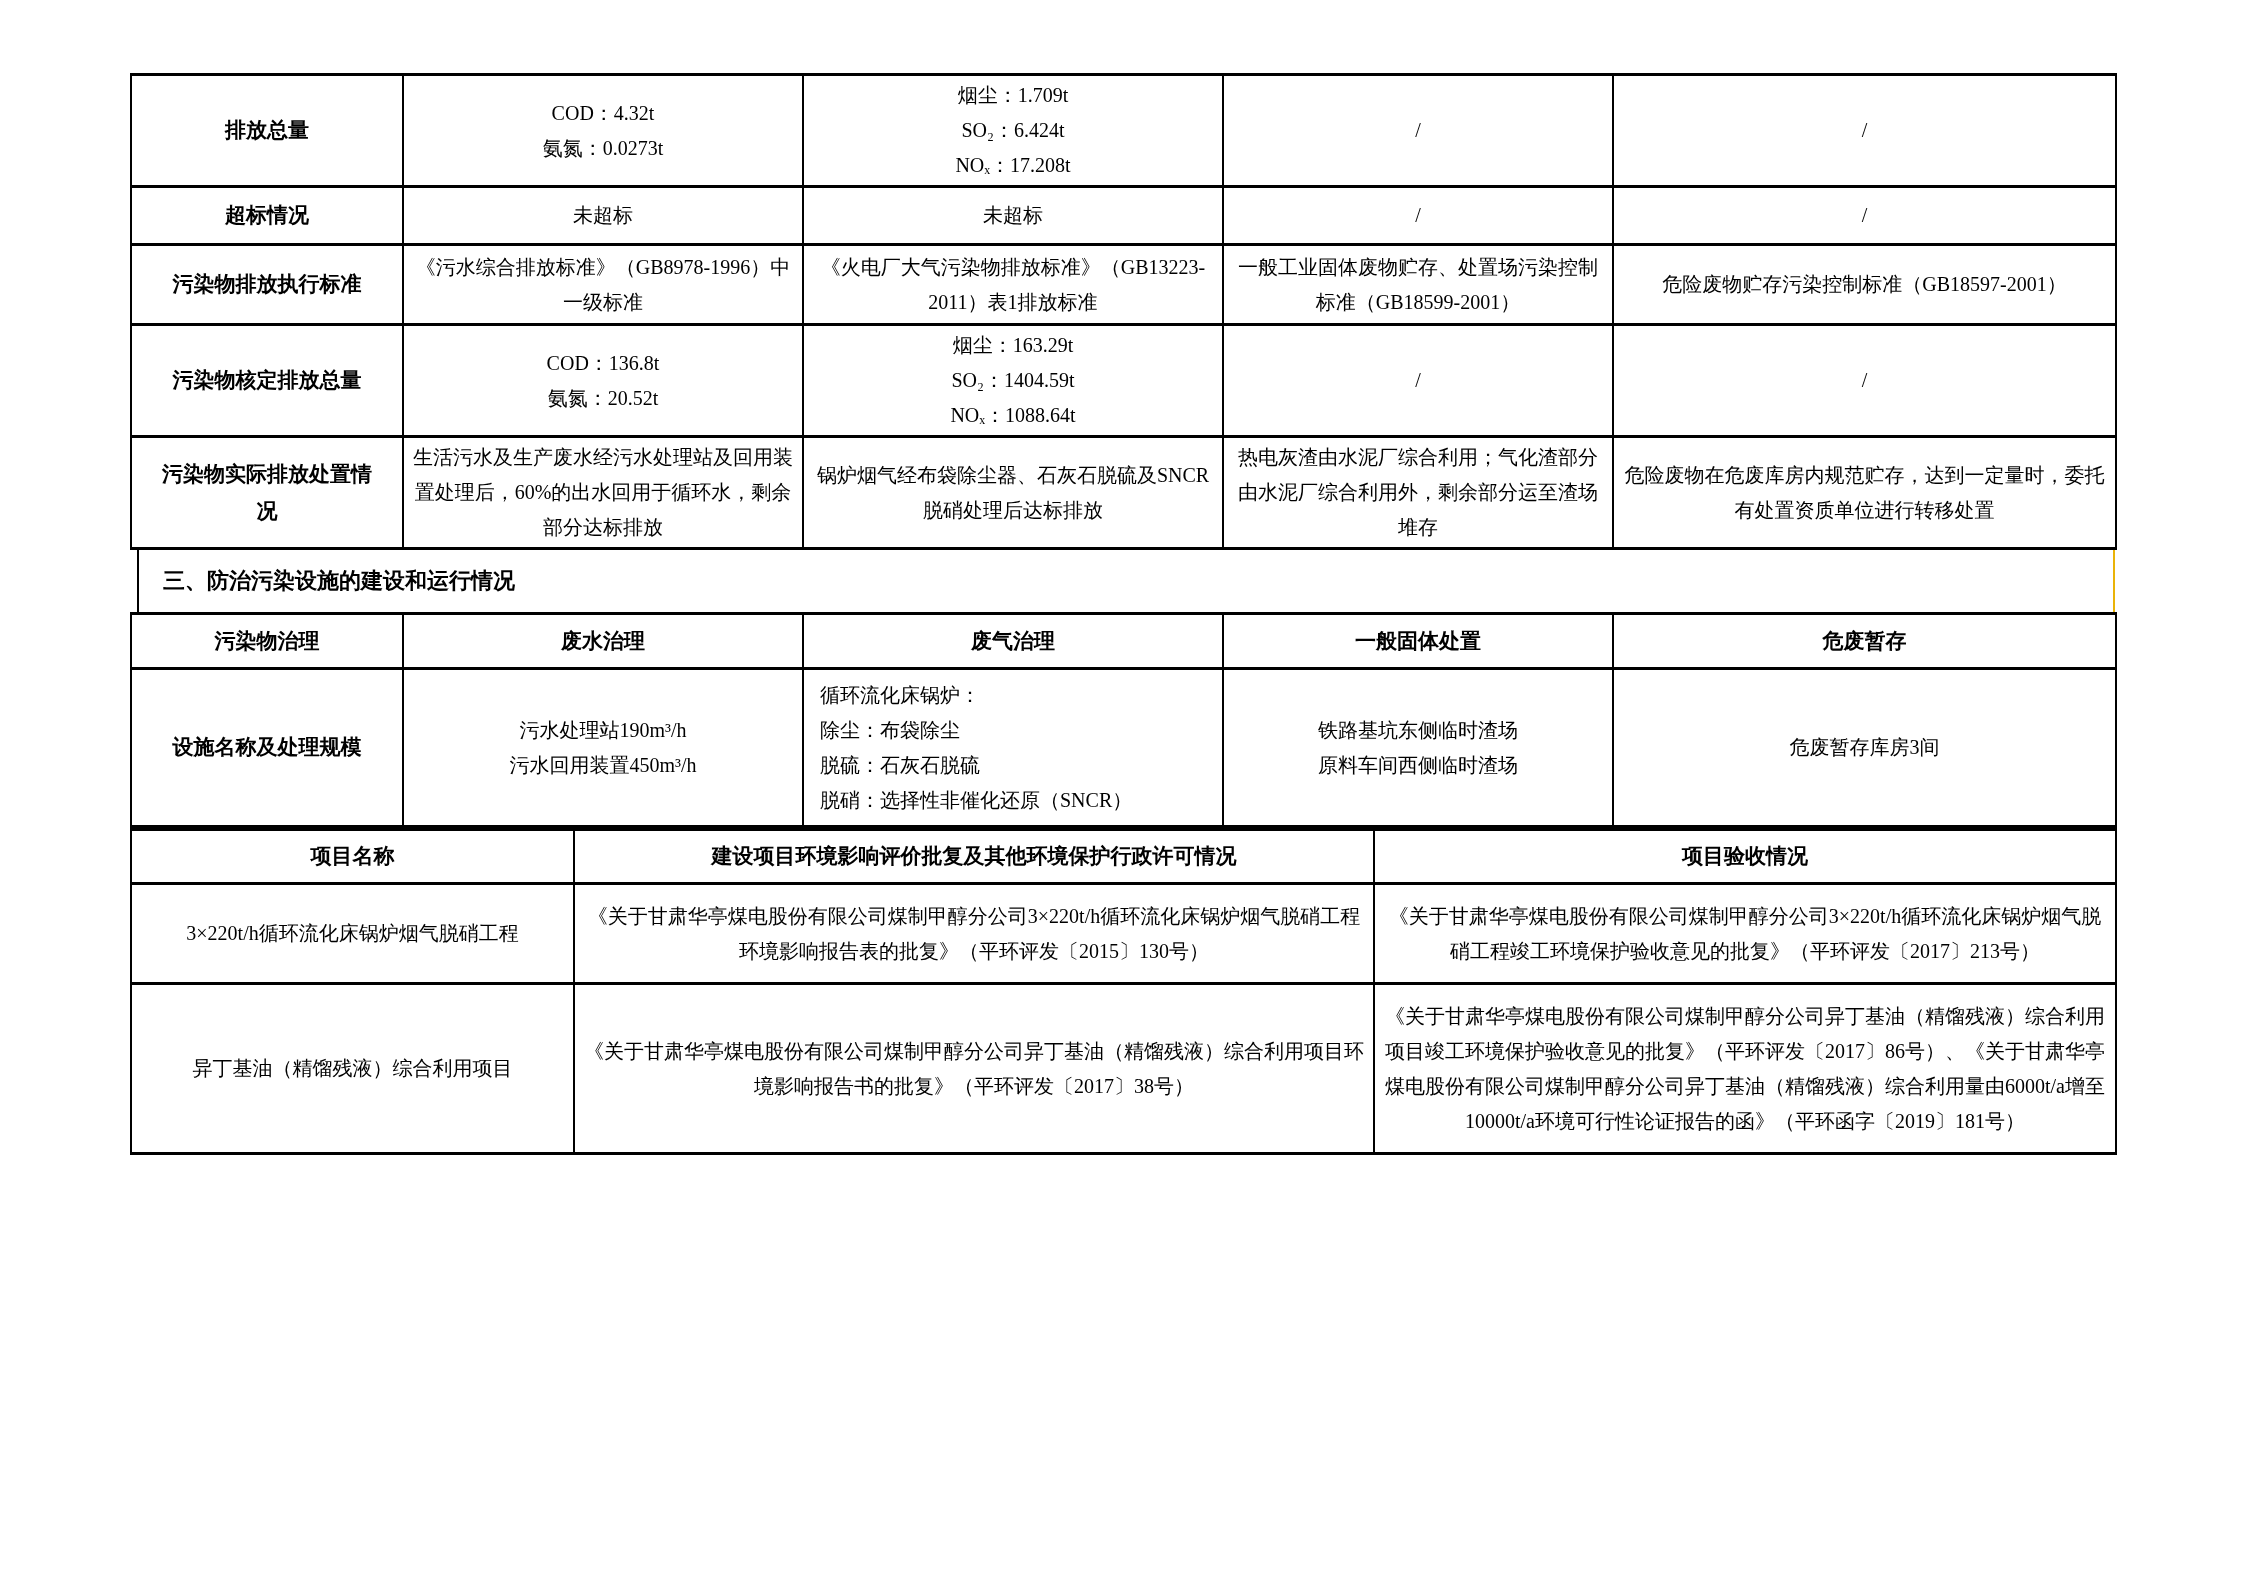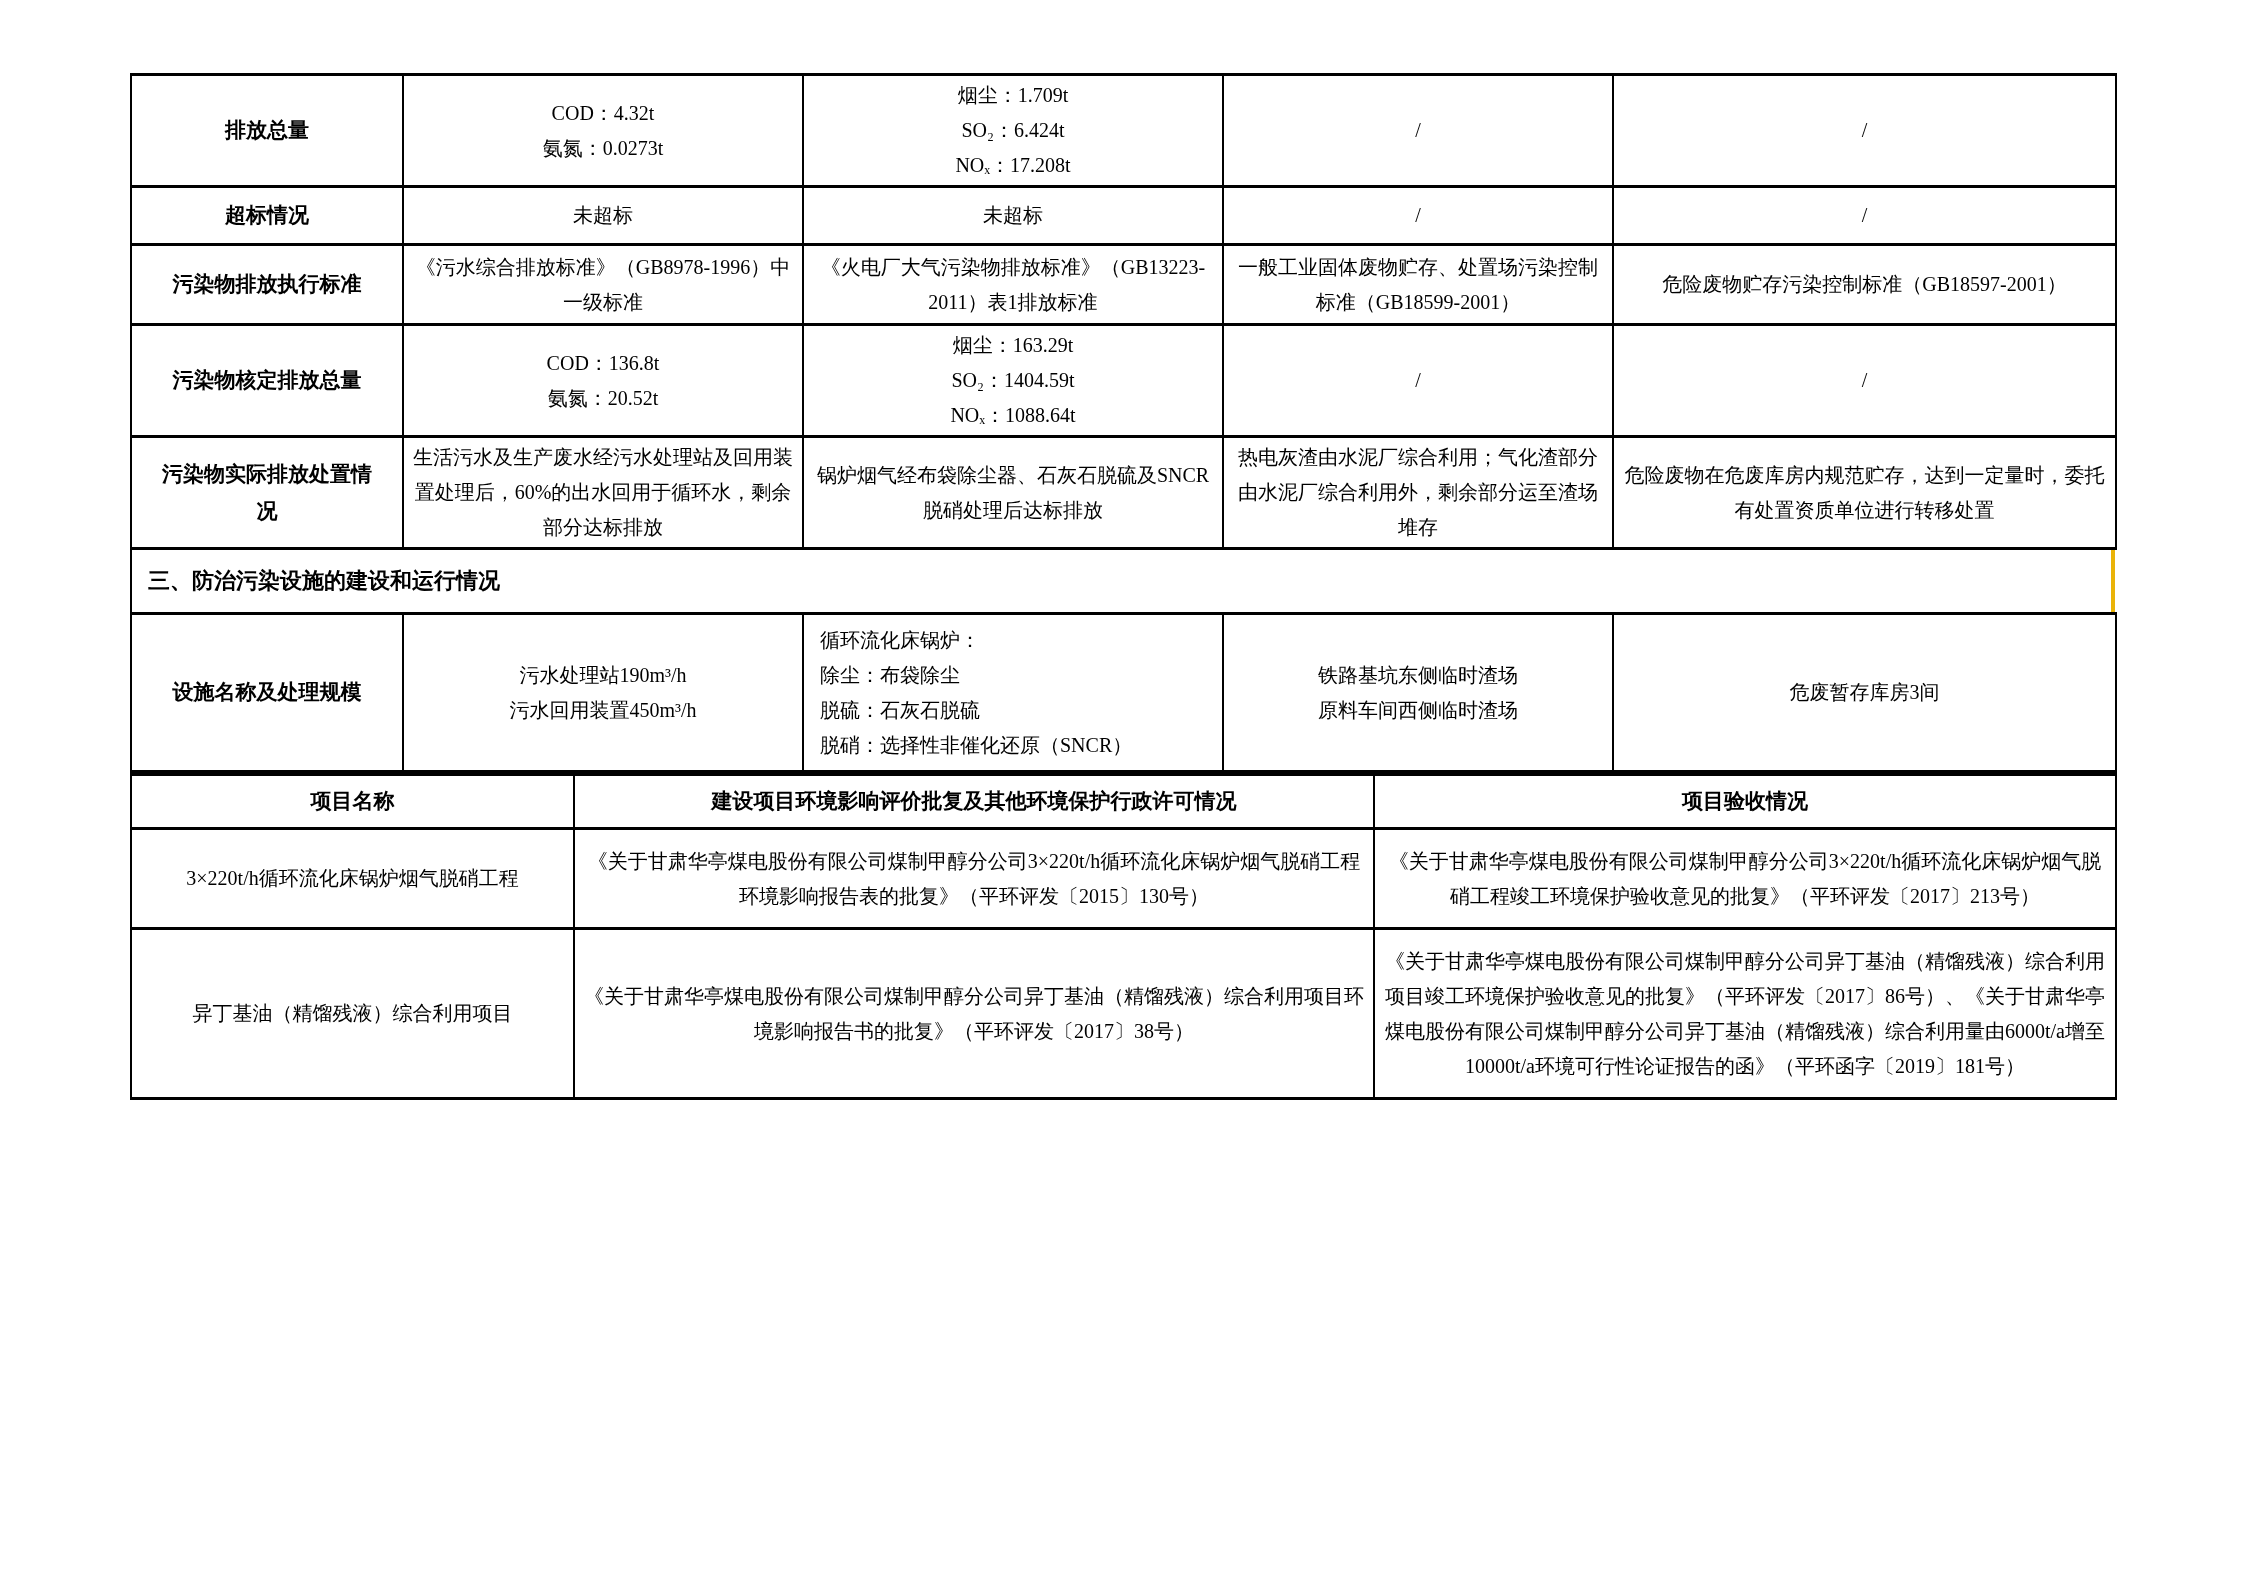--- a/index.html
+++ b/index.html
@@ -13,24 +13,25 @@
     border:2px solid #000;
     border-top-width:3px;border-bottom-width:3px;
     white-space:pre-line;
     text-align:center;vertical-align:middle;
     font-size:20px;line-height:1.75;
     padding:2px 8px;overflow:hidden;
   }
   th{font-weight:bold;font-size:21px;padding:2px 20px;text-align:center;}
   .left-cell{text-align:left;padding-left:16px;}
   .section-bar{
-    border-left:2px solid #000;border-right:4px solid #eab308;
+    border-left:2px solid #000;border-right:2px solid #eab308;
     display:flex;align-items:center;
-    font-weight:bold;font-size:22px;padding-left:16px;
+    font-weight:bold;font-size:22px;padding-left:24px;
     box-sizing:border-box;
+    margin-left:7px;
   }
   
   .t1 .r0{height:109px;} .t1 .r1{height:58px;} .t1 .r2{height:80px;}
   .t1 .r3{height:105px;} .t1 .r4{height:108px;}
   
   .t2 .r0{height:55px;} .t2 .r1{height:158px;} .t2 .r2{height:47px;}
   
   .t3 .r0{height:54px;} .t3 .r1{height:71px;} .t3 .r2{height:100px;}
   .t3 .r3{height:170px;} .t3 .r4{height:78px;} .t3 .r5{height:90px;}
   .bar3{height:62px;} .bar4{height:63px;}
@@ -97,20 +98,27 @@
 
   <table class="t2">
     <colgroup>
       <col style="width:272px">
         <col style="width:400px">
         <col style="width:420px">
       <col style="width:390px">
         <col style="width:503px">
     </colgroup>
     <tbody>
+        <tr class="r0">
+      <th>污染物治理</th>
+      <th>废水治理</th>
+      <th>废气治理</th>
+      <th>一般固体处置</th>
+      <th>危废暂存</th>
+    </tr>
     <tr class="r1">
       <th>设施名称及处理规模</th>
       <td>污水处理站190m³/h
 污水回用装置450m³/h</td>
       <td class="left-cell">循环流化床锅炉：
 除尘：布袋除尘
 脱硫：石灰石脱硫
 脱硝：选择性非催化还原（SNCR）</td>
       <td>铁路基坑东侧临时渣场
 原料车间西侧临时渣场</td>

